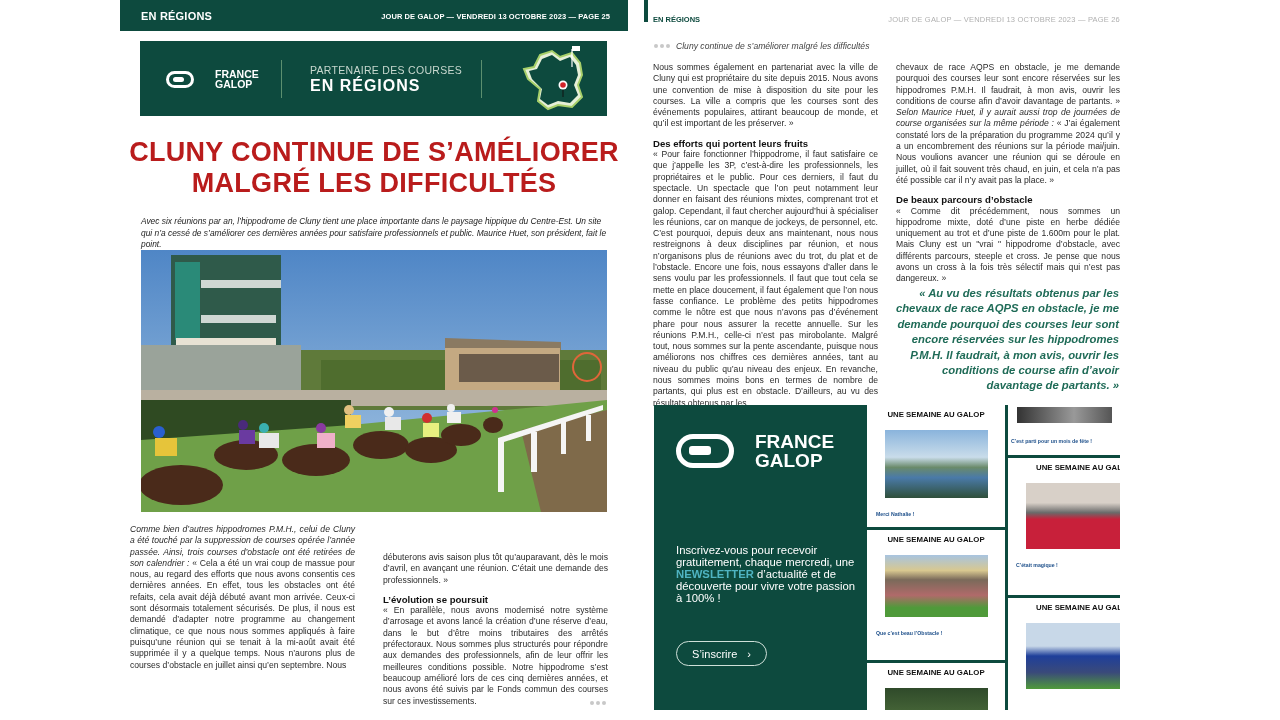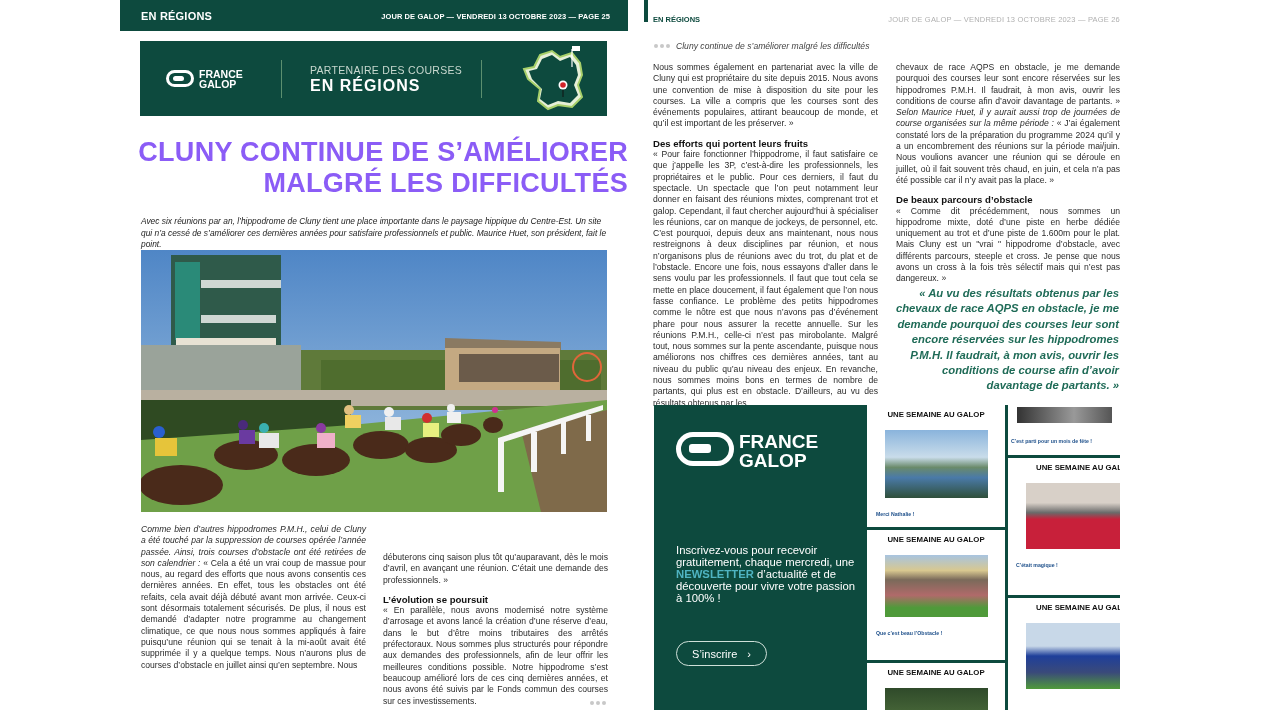--- a/index.html
+++ b/index.html
@@ -5,32 +5,32 @@
   * { box-sizing: border-box; margin: 0; padding: 0; }
   html, body { width: 1280px; height: 720px; overflow: hidden; background: #ffffff; font-family: "Liberation Sans", sans-serif; color: #222; }
 
   
   #left-page { position: absolute; left: 120px; top: 0; width: 508px; height: 720px; background: #fff; }
   .top-bar { position: absolute; left: 0; top: 0; width: 508px; height: 31px; background: #0d4a3e; }
   .top-bar .section { position: absolute; left: 21px; top: 10px; font-size: 11px; font-weight: bold; color: #fff; letter-spacing: 0.2px; }
   .top-bar .info { position: absolute; right: 18px; top: 12px; font-size: 7.5px; font-weight: bold; color: #fff; letter-spacing: 0.1px; }
 
   .banner { position: absolute; left: 20px; top: 41px; width: 467px; height: 75px; background: #0d4a3e; }
-  .fg-logo { position: absolute; display: flex; align-items: flex-start; gap: 5px; }
+  .fg-logo { position: absolute; display: flex; align-items: center; gap: 21px; }
   .fg-mark { width: 28px; height: 17px; border: 3px solid #fff; border-radius: 9px; position: relative; }
   .fg-mark::after { content: ""; position: absolute; left: 4px; top: 3px; width: 11px; height: 5px; background: #fff; border-radius: 3px; }
   .fg-text { color: #fff; font-weight: bold; line-height: 0.95; }
   .banner .fg-logo { left: 26px; top: 29px; }
   .banner .fg-text { font-size: 10.5px; }
   .banner .divider { position: absolute; top: 19px; width: 1px; height: 38px; background: #5c8f6f; }
   .banner .partner-small { position: absolute; left: 170px; top: 23px; font-size: 10.5px; color: #c8d8cf; letter-spacing: 0.3px; }
   .banner .partner-big { position: absolute; left: 170px; top: 36px; font-size: 16px; font-weight: bold; color: #fff; letter-spacing: 1px; }
   .france-map { position: absolute; left: 380px; top: 4px; width: 75px; height: 68px; }
 
-  .headline { position: absolute; left: 0; top: 137px; width: 508px; text-align: right; font-size: 27px; font-weight: 900; color: #8b5cf6; line-height: 31px; letter-spacing: 0.3px; }
+  .headline { position: absolute; left: 0; top: 137px; width: 508px; text-align: center; font-size: 27px; font-weight: 900; color: #b91c1c; line-height: 31px; letter-spacing: 0.3px; }
   .chapo { position: absolute; left: 21px; top: 216px; width: 466px; font-size: 8.4px; font-style: italic; color: #222; line-height: 11.5px; }
 
   .photo { position: absolute; left: 21px; top: 250px; width: 466px; height: 262px; overflow: hidden; }
 
   .col { position: absolute; font-size: 8.6px; line-height: 11.3px; color: #2a2a2a; text-align: justify; }
   .col .it { font-style: italic; }
   .col .sub { font-weight: bold; font-size: 9.6px; color: #111; margin-top: 8px; display: block; }
   .dots { position: absolute; display: flex; gap: 2px; }
   .dots span { width: 4px; height: 4px; border-radius: 50%; background: #c8c8c8; display: block; }
 
@@ -164,25 +164,25 @@
           <rect x="244" y="167" width="16" height="13" fill="#e8e8e8"></rect>
         <circle cx="286" cy="168" r="5" fill="#d03030"></circle>
           <rect x="282" y="173" width="16" height="14" fill="#e8f080"></rect>
         <circle cx="310" cy="158" r="4" fill="#f0f0f0"></circle>
           <rect x="306" y="162" width="14" height="11" fill="#f0f0f0"></rect>
         <circle cx="354" cy="160" r="3" fill="#d03090"></circle>
       </g>
     </svg>
   </div>
 
-  <div class="col" style="left:21px; top:524px; width:225px;">
+  <div class="col" style="left:10px; top:524px; width:225px;">
     <span class="it">Comme bien d’autres hippodromes P.M.H., celui de Cluny a été touché par la suppression de courses opérée l’année passée. Ainsi, trois courses d’obstacle ont été retirées de son calendrier :</span><span> « Cela a été un vrai coup de massue pour nous, au regard des efforts que nous avons consentis ces dernières années. En effet, tous les obstacles ont été refaits, cela avait déjà débuté avant mon arrivée. Ceux-ci sont désormais totalement sécurisés. De plus, il nous est demandé d’adapter notre programme au changement climatique, ce que nous nous sommes appliqués à faire puisqu’une réunion qui se tenait à la mi-août avait été supprimée il y a quelque temps. Nous n’aurons plus de courses d’obstacle en juillet ainsi qu’en septembre. Nous</span>
   </div>
   <div class="col" style="left:263px; top:552px; width:225px;">
-    <span>débuterons cinq saison plus tôt qu’auparavant, dès le mois d’avril, en avançant une réunion. C’était une demande des professionnels. »</span>
+    <span>débuterons avis saison plus tôt qu’auparavant, dès le mois d’avril, en avançant une réunion. C’était une demande des professionnels. »</span>
     <span class="sub">L’évolution se poursuit</span>
     <span>« En parallèle, nous avons modernisé notre système d’arrosage et avons lancé la création d’une réserve d’eau, dans le but d’être moins tributaires des arrêtés préfectoraux. Nous sommes plus structurés pour répondre aux demandes des professionnels, afin de leur offrir les meilleures conditions possible. Notre hippodrome s’est beaucoup amélioré lors de ces cinq dernières années, et nous avons été suivis par le Fonds commun des courses sur ces investissements.</span>
   </div>
   <div class="dots" style="left:470px; top:701px;">
       <span></span>
       <span></span>
       <span></span>
     </div>
 </div>
 

